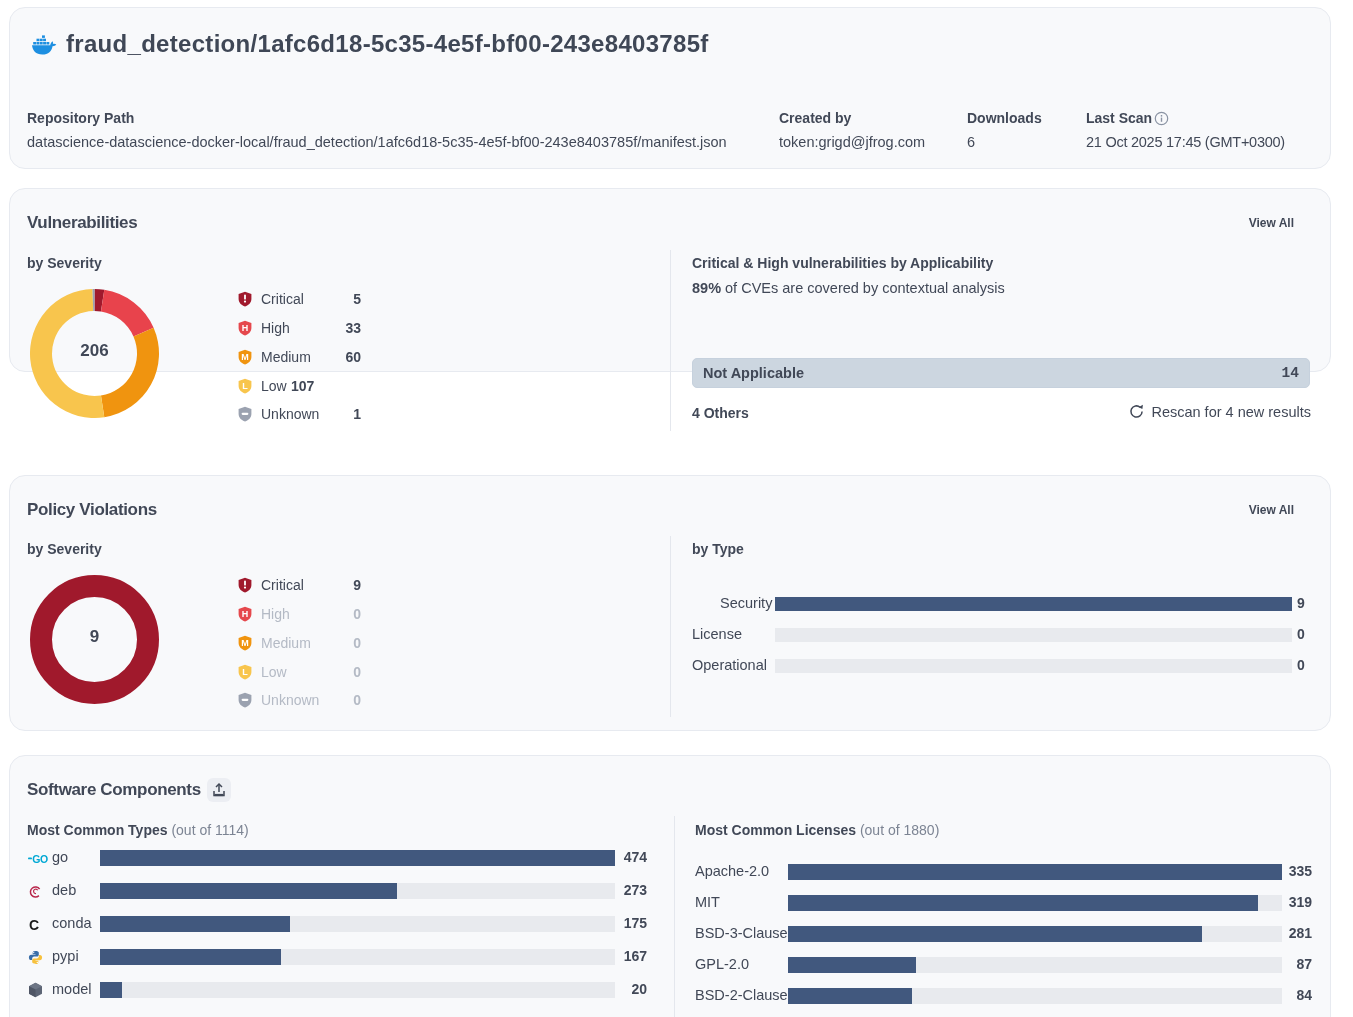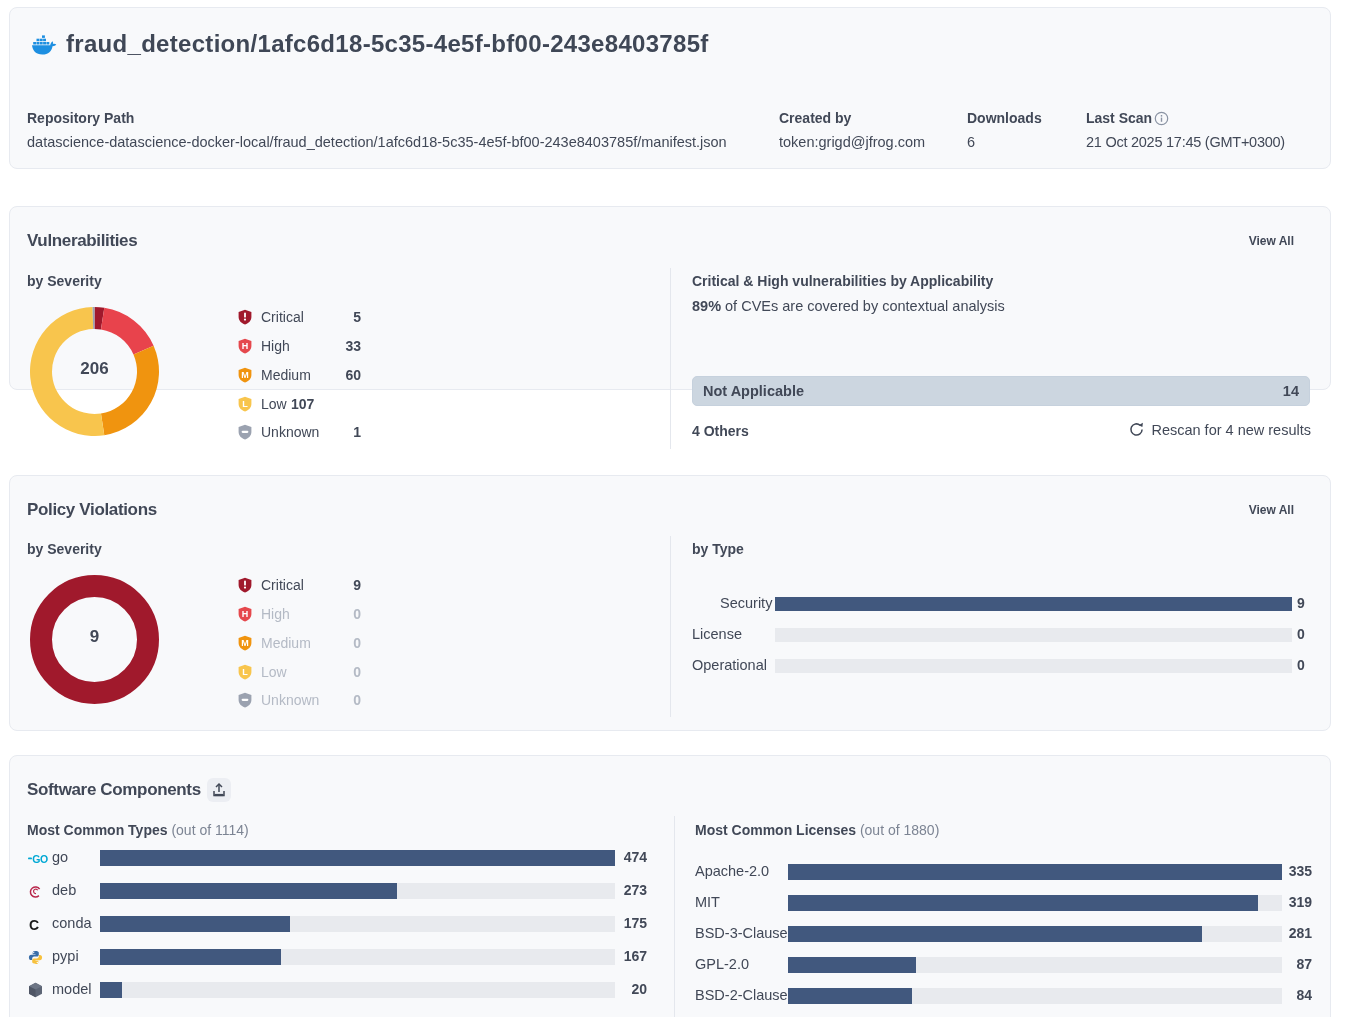--- a/index.html
+++ b/index.html
@@ -1,18 +1,18 @@
 <!DOCTYPE html>
 <html><head>
 <meta charset="utf-8">
 <style>
 * { margin:0; padding:0; box-sizing:border-box; }
 html,body { width:1353px; height:1017px; background:#ffffff; font-family:"Liberation Sans", sans-serif; color:#414857; overflow:hidden; }
 #page { position:relative; width:1353px; height:1017px; }
-.card { position:absolute; left:9px; width:1322px; background:#f8f9fb; border:1px solid #e7eaf0; border-radius:8px; }
+.card { position:absolute; left:9px; width:1322px; background:#f8f9fb; border:1px solid #e7eaf0; border-radius:16px; }
 .abs { position:absolute; }
 .b { font-weight:bold; }
 .divider { position:absolute; width:1px; background:#e4e7ed; }
 .cardtitle { font-size:17px; font-weight:bold; color:#414857; letter-spacing:-0.35px; }
 .viewall { position:absolute; font-size:12px; font-weight:bold; color:#414857; }
 .sectlabel { font-size:14px; font-weight:bold; color:#414857; }
 .t15 { font-size:14.5px; color:#414857; }
 .gray { color:#7c8493; }
 .val { font-weight:bold; font-size:14px; color:#414857; }
 .bar { position:absolute; background:#e8eaee; }
@@ -50,21 +50,21 @@
   <div class="abs" style="left:1144px; top:103px;">
     <svg width="15" height="15" viewBox="0 0 15 15">
           <circle cx="7.5" cy="7.5" r="6.2" fill="none" stroke="#8a93a3" stroke-width="1.2"></circle>
           <rect x="6.8" y="6.6" width="1.4" height="4.2" fill="#8a93a3"></rect>
           <rect x="6.8" y="4" width="1.4" height="1.6" fill="#8a93a3"></rect>
         </svg>
   </div>
   <div class="abs t15" style="left:1076px; top:126px; letter-spacing:-0.25px;">21 Oct 2025 17:45 (GMT+0300)</div>
 </div>
 
-<div class="card" style="top:206px; height:184px;">
+<div class="card" style="top:188px; height:184px;">
   <div class="abs cardtitle" style="left:17px; top:24px;">Vulnerabilities</div>
   <div class="viewall" style="right:36px; top:27px;">View All</div>
   <div class="abs sectlabel" style="left:17px; top:66px;">by Severity</div>
   <div class="divider" style="left:660px; top:61px; height:181px;"></div>
 
   <div class="abs" style="left:20px; top:100px; width:129px; height:129px;"><svg width="129" height="129" viewBox="0 0 129 129">
           <path d="M64.50 0.00 A64.5 64.5 0 0 1 74.30 0.75 L70.96 22.49 A42.5 42.5 0 0 0 64.50 22.00 Z" fill="#a0192c"></path>
           <path d="M74.30 0.75 A64.5 64.5 0 0 1 123.61 38.69 L103.45 47.49 A42.5 42.5 0 0 0 70.96 22.49 Z" fill="#e8434c"></path>
           <path d="M123.61 38.69 A64.5 64.5 0 0 1 74.30 128.25 L70.96 106.51 A42.5 42.5 0 0 0 103.45 47.49 Z" fill="#f0940f"></path>
           <path d="M74.30 128.25 A64.5 64.5 0 1 1 62.53 0.03 L63.20 22.02 A42.5 42.5 0 1 0 70.96 106.51 Z" fill="#f8c54d"></path>
@@ -116,21 +116,21 @@
           <span style="font-size:14px; margin-left:8px; color:#414857;">Unknown</span>
         </div>
         <div class="abs" style="left:281px; top:217px; width:70px; text-align:right; font-size:14px; font-weight:bold; color:#414857;">1</div>
       </div>
 
   <div class="abs sectlabel" style="left:682px; top:66px;">Critical &amp; High vulnerabilities by Applicability</div>
   <div class="abs t15" style="left:682px; top:91px;"><span class="b">89%</span> of CVEs are covered by contextual analysis</div>
 
   <div class="abs" style="left:682px; top:169px; width:618px; height:30px; background:#ccd6e0; border:1px solid #c6d1dd; border-radius:5px; display:flex; align-items:center; justify-content:space-between; padding:0 10px;">
     <span style="font-size:14.5px; font-weight:bold; color:#414857;">Not Applicable</span>
-    <span style="font-size:14.5px; font-weight:bold; color:#414857;">14</span>
+    <span style="font-size:14.5px; font-weight:bold; color:#414857;font-family:Liberation Mono, monospace;">14</span>
   </div>
 
   <div class="abs val" style="left:682px; top:216px;">4 Others</div>
   <div class="abs" style="right:19px; top:214px; display:flex; align-items:center; gap:6px;">
     <svg width="17" height="17" viewBox="0 0 17 17">
       <path d="M14.1 8.6 a5.6 5.6 0 1 1 -2.0 -4.4" fill="none" stroke="#414857" stroke-width="1.5"></path>
       <polygon points="14.9,1.8 14.4,6.0 10.6,4.2" fill="#414857"></polygon>
     </svg>
     <span class="t15" style="">Rescan for 4 new results</span>
   </div>

